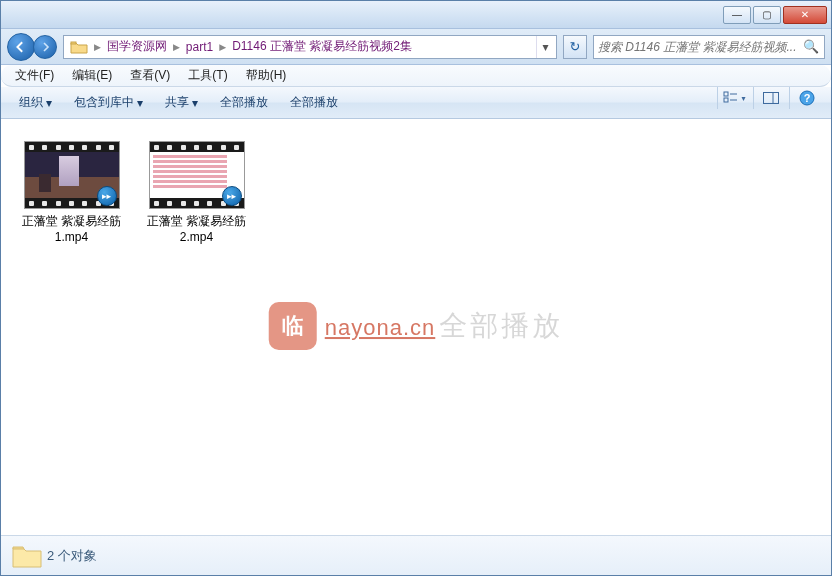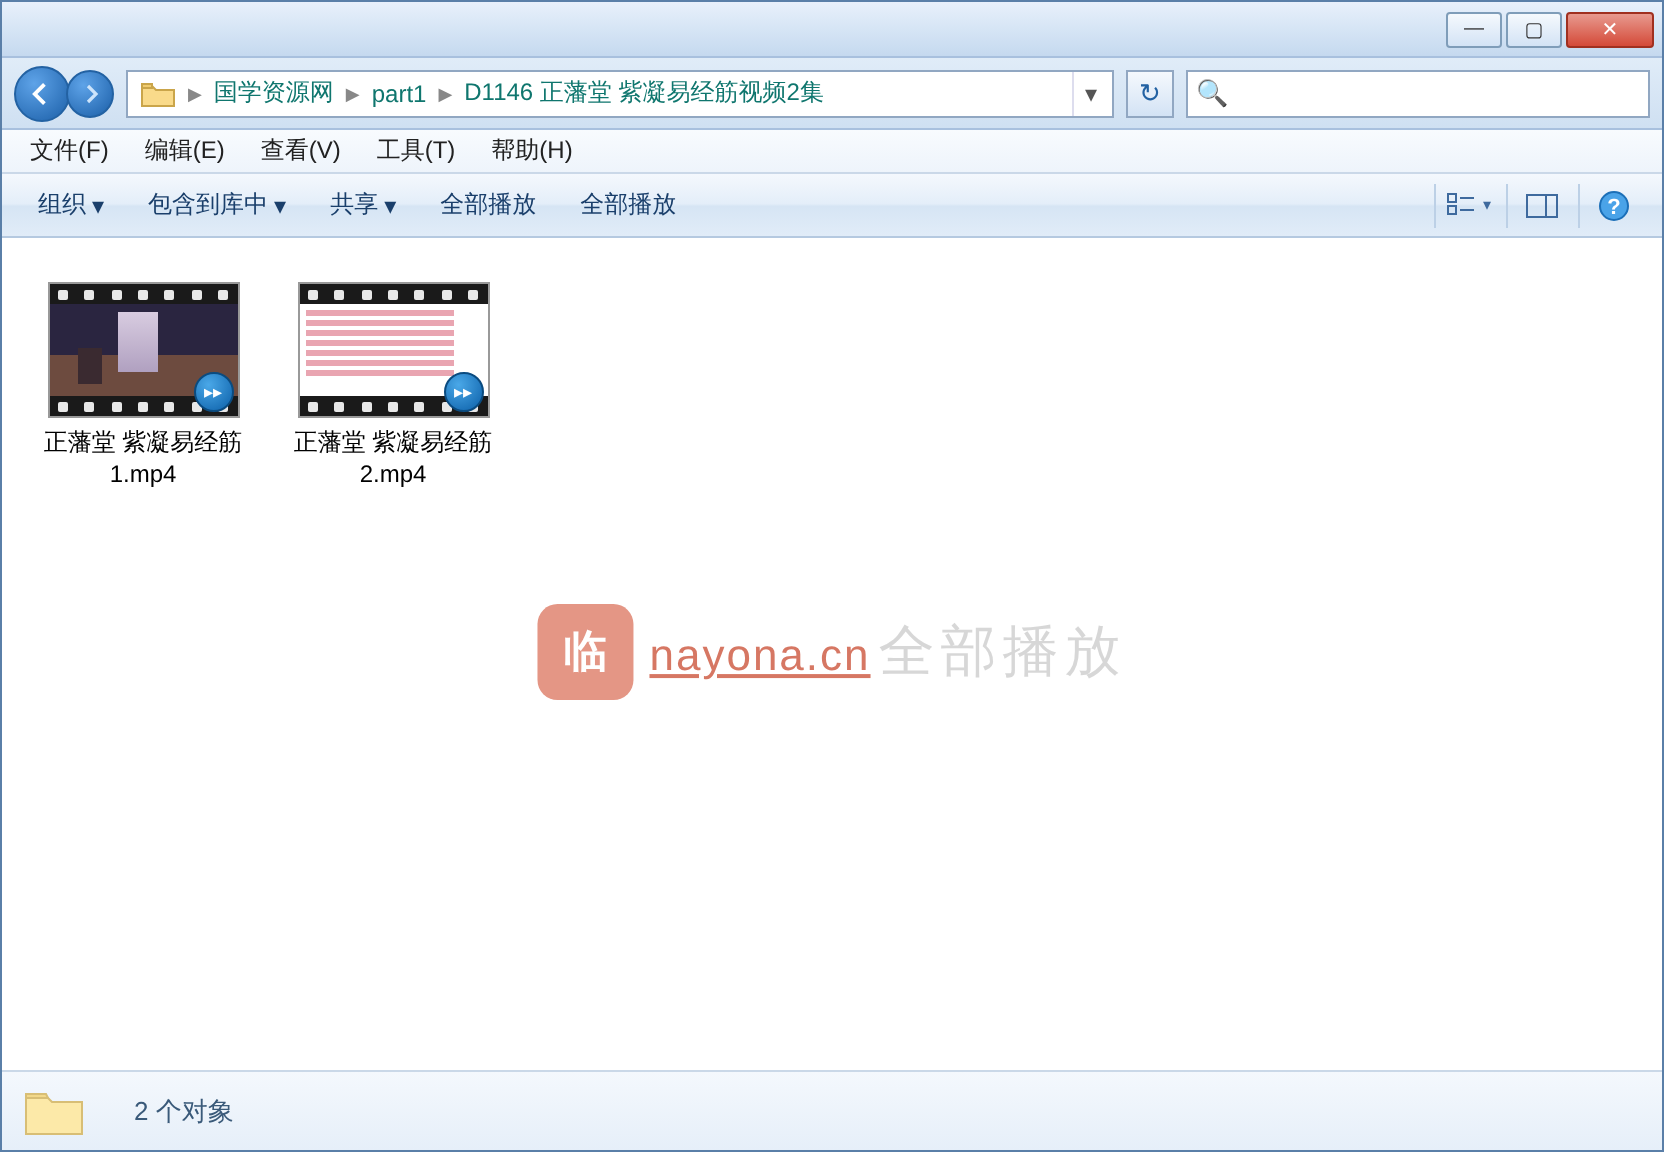--- a/index.html
+++ b/index.html
@@ -38,34 +38,34 @@
 .addrbar {
   flex: 1;
   height: 24px;
   background: #fff;
   border: 1px solid #91a7c2;
   display: flex; align-items: center;
   padding: 0 2px;
 }
 .folder-icon-small { width: 18px; height: 16px; display: inline-flex; align-items: center; justify-content: center; margin: 0 4px; }
 .breadcrumb { display: flex; align-items: center; flex: 1; overflow: hidden; }
-.bc-item { padding: 0 4px; color: #0f766e; white-space: nowrap; }
+.bc-item { padding: 0 4px; color: #701a75; white-space: nowrap; }
 .bc-sep { color: #888; padding: 0 2px; font-size: 9px; }
 .addr-dd { width: 18px; text-align: center; color: #555; border-left: 1px solid #dde; height: 100%; display: flex; align-items: center; justify-content: center; }
 .refresh { width: 24px; height: 24px; border: 1px solid #91a7c2; background: linear-gradient(#f5f9fd,#d3e3f5); display: flex; align-items: center; justify-content: center; color: #2362a3; font-size: 13px; }
 .searchbar { width: 232px; height: 24px; background: #fff; border: 1px solid #91a7c2; display: flex; align-items: center; padding: 0 4px; gap: 4px; }
 .searchbar input { border: none; outline: none; flex: 1; font-style: italic; color: #888; font-size: 12px; font-family: inherit; }
 .search-icon { color: #4a7ab8; font-size: 13px; }
 
 
-.menubar { height: 22px; background: linear-gradient(#f8fbfe,#eef4fb); border-bottom: 1px solid #cad8e8; display: flex; align-items: center; padding: 0 6px; gap: 2px; }
+.menubar { height: 22px; background: linear-gradient(#f8fbfe,#eef4fb); border-bottom: 1px solid #cad8e8; display: flex; align-items: center; padding: 0 6px; gap: 2px; border-radius: 11px; }
 .menuitem { padding: 2px 8px; color: #222; }
 
 
-.toolbar { height: 32px; background: linear-gradient(to bottom,#f4f8fd 0%,#e4eef9 48%,#d6e5f4 52%,#e1ecf8 100%); border-bottom: 1px solid #b5c9e0; display: flex; align-items: center; padding: 0 8px; gap: 2px; }
+.toolbar { height: 32px; background: linear-gradient(to bottom,#f4f8fd 0%,#e4eef9 48%,#d6e5f4 52%,#e1ecf8 100%); border-bottom: 1px solid #b5c9e0; display: flex; padding: 0 8px; gap: 2px; }
 .tbtn { padding: 3px 10px; color: #1a3f6b; display: flex; align-items: center; gap: 3px; }
 .tspacer { flex: 1; }
 .tview { width: 34px; height: 22px; border-left: 1px solid #bcd0e6; display: flex; align-items: center; justify-content: center; color: #3e6a9e; }
 
 
 .content { flex: 1; background: #fff; padding: 22px 18px; display: flex; flex-wrap: wrap; align-content: flex-start; gap: 20px; position: relative; overflow: hidden; }
 .file { width: 105px; display: flex; flex-direction: column; align-items: center; text-align: center; }
 .thumb { width: 96px; height: 68px; border: 1px solid #999; background: #000; position: relative; margin-bottom: 4px; }
 .filmstrip { position: absolute; left: 0; right: 0; height: 10px; background: #1a1a1a; display: flex; justify-content: space-around; align-items: center; }
 .filmstrip.top { top: 0; } .filmstrip.bot { bottom: 0; }
@@ -78,21 +78,21 @@
 .fname { font-size: 12px; color: #000; line-height: 1.35; word-break: break-all; }
 
 
 .watermark { position: absolute; left: 50%; top: 50%; transform: translate(-50%,-52%); display: flex; align-items: center; gap: 8px; pointer-events: none; }
 .wm-logo { width: 48px; height: 48px; background: #d96a52; border-radius: 10px; opacity: 0.7; display: flex; align-items: center; justify-content: center; color: #fff; font-size: 22px; font-weight: bold; }
 .wm-text { display: flex; align-items: baseline; gap: 4px; }
 .wm-domain { color: #c94a30; font-size: 22px; letter-spacing: 1px; opacity: 0.75; text-decoration: underline; }
 .wm-cn { color: #b8b8b8; font-size: 28px; letter-spacing: 3px; opacity: 0.55; }
 
 
-.statusbar { height: 40px; border-top: 1px solid #cad8e8; background: linear-gradient(#f4f8fd,#e6eff9); display: flex; align-items: center; padding: 0 10px; gap: 24px; }
+.statusbar { height: 40px; border-top: 1px solid #cad8e8; background: linear-gradient(#f4f8fd,#e6eff9); display: flex; align-items: center; padding: 0 10px; gap: 4px; }
 .sb-folder { width: 32px; height: 28px; }
 .sb-text { color: #3a5a7a; font-size: 13px; }
 
 
 svg { display: block; }
 </style>
 </head>
 <body>
 
 <div class="window">
@@ -132,20 +132,21 @@
         <span class="bc-item">part1</span>
         <span class="bc-sep">▶</span>
         <span class="bc-item">D1146 正藩堂 紫凝易经筋视频2集</span>
       </div>
       <div class="addr-dd">▾</div>
     </div>
     <div class="refresh">
       <span>↻</span>
     </div>
     <div class="searchbar">
+      <input type="text" placeholder="搜索 D1146 正藩堂 紫凝易经筋视频..." style="">
       <span class="search-icon">🔍</span>
     </div>
   </div>
 
   <div class="menubar">
     <div class="menuitem">文件(F)</div>
     <div class="menuitem">编辑(E)</div>
     <div class="menuitem">查看(V)</div>
     <div class="menuitem">工具(T)</div>
     <div class="menuitem">帮助(H)</div>

